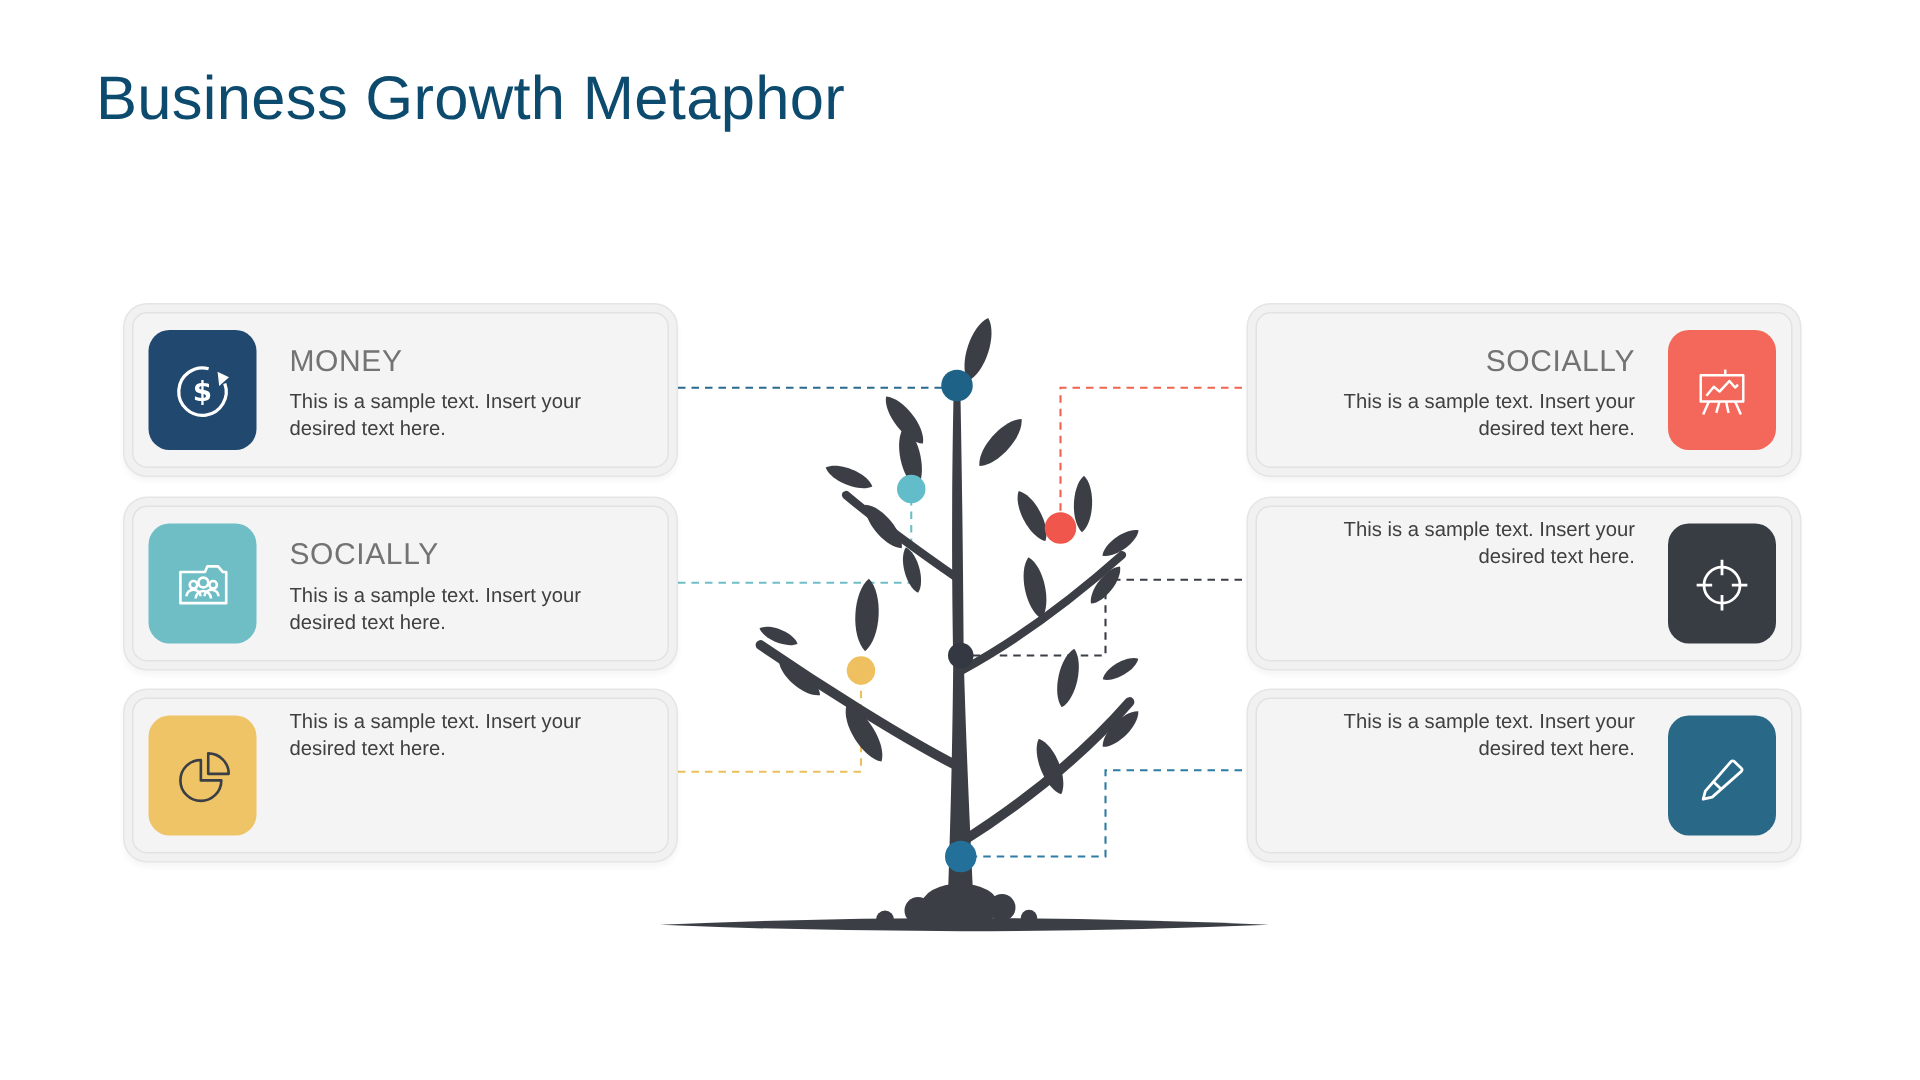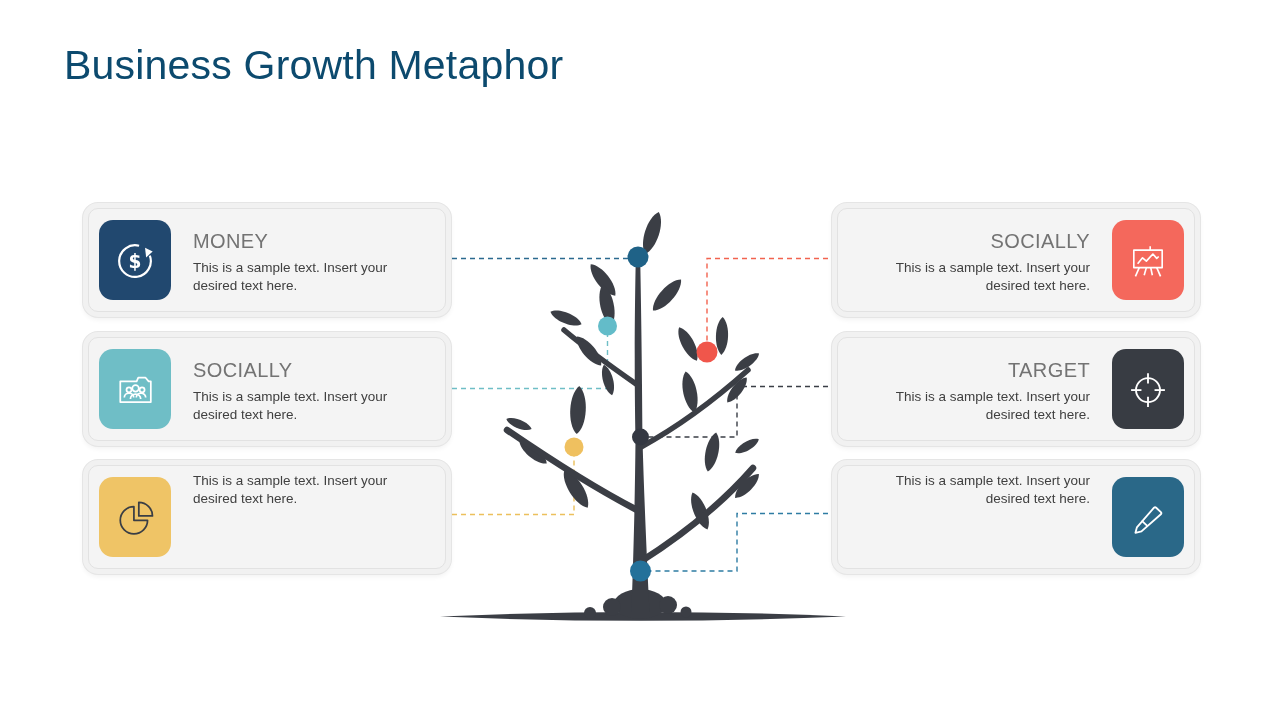--- a/index.html
+++ b/index.html
@@ -185,21 +185,20 @@
         <g fill="none" stroke-width="1.7" stroke="#FFFFFF">
           <circle cx="22" cy="23" r="11"></circle>
           <path d="M22,7.5 V17"></path>
           <path d="M22,29 V38.5"></path>
           <path d="M6.5,23 H16"></path>
           <path d="M28,23 H37.5"></path>
         </g>
       </svg>
     </div>
     <div class="txt">
-      <div class="card-title">TARGET</div>
       <div class="card-body">This is a sample text. Insert your desired text here.</div>
     </div>
   </div>
 
   <div class="card right row3">
     <div class="tile" style="background-color: rgb(42, 104, 136);">
       <svg width="48" height="48" viewBox="0 0 44 44">
         <g fill="none" stroke-width="1.7" stroke-linejoin="round" stroke="#FFFFFF">
           <path d="M10.5,36.5 L11.8,31.5 L27.5,13.5 Q28.5,12.6 29.5,13.5 L33.8,17.6 Q34.7,18.5 33.8,19.5 L16,35.2 Z"></path>
           <path d="M16.2,25.3 L21.8,30.6"></path>

